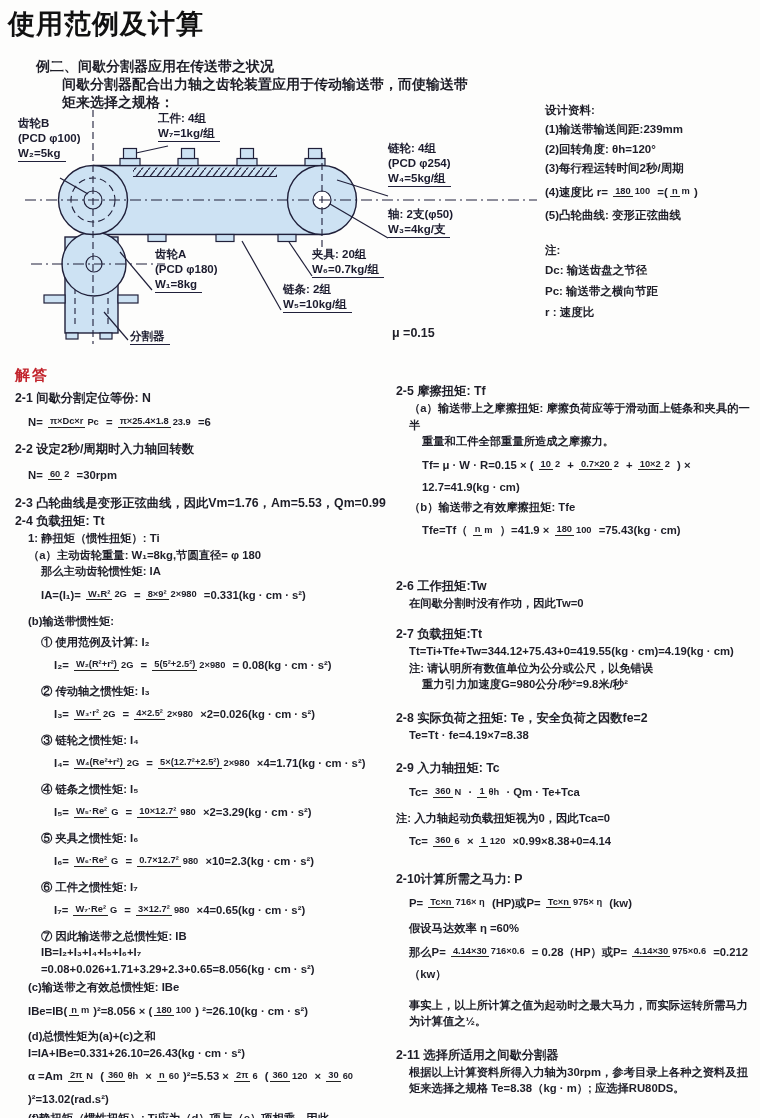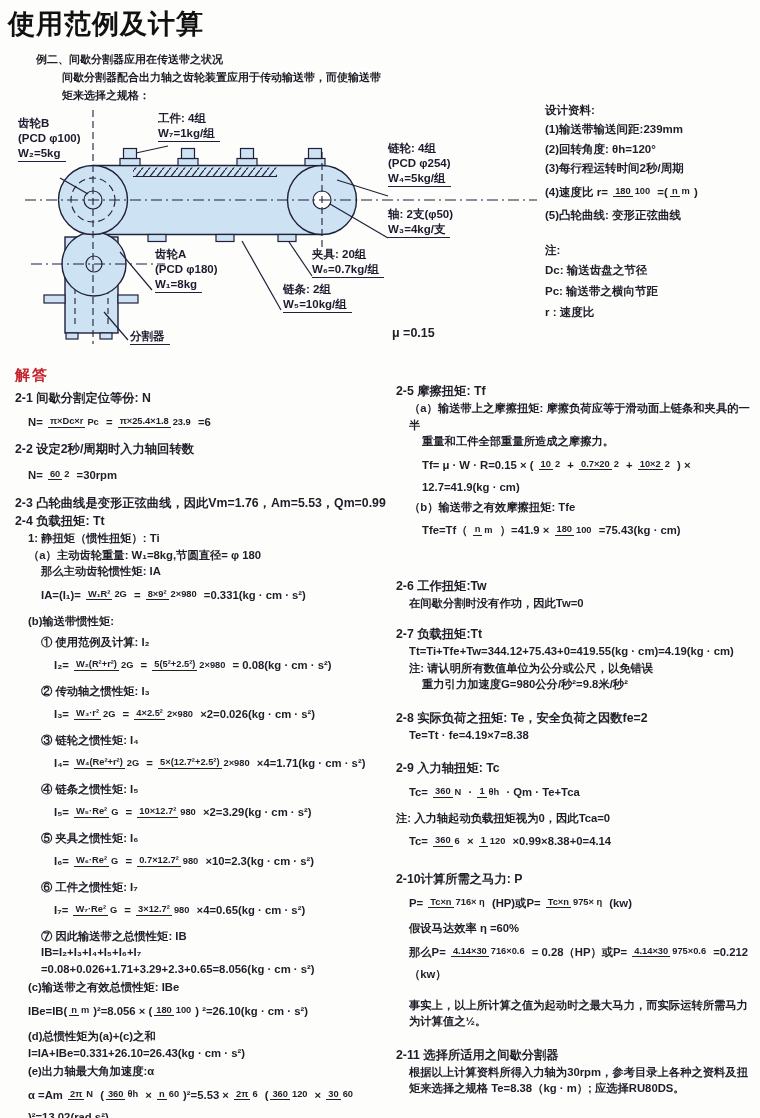--- a/index.html
+++ b/index.html
@@ -1,20 +1,20 @@
 <!DOCTYPE html>
 <html><head>
 <meta charset="utf-8">
 <style>
   html,body{margin:0;padding:0;background:#e8e8e8;}
   .page{position:relative;width:760px;height:1118px;background:#fdfdfc;
         font-family:"Liberation Sans",sans-serif;color:#1e1e28;overflow:hidden;}
   .pg-title{position:absolute;left:8px;top:6px;margin:0;font-size:27px;font-weight:800;
         letter-spacing:1px;color:#111;}
-  .intro{position:absolute;left:36px;top:50px;font-size:11px;font-weight:700;}
+  .intro{position:absolute;left:36px;top:57px;font-size:14px;font-weight:700;}
   .intro .ln{line-height:18px;}
   
   .dlabel{position:absolute;font-size:11.5px;font-weight:700;line-height:15px;white-space:nowrap;color:#1b1b2e;}
   .dlabel .ul{display:inline-block;border-bottom:1.6px solid #20203a;padding-right:5px;}
   .mu{position:absolute;left:392px;top:326px;font-size:12.5px;font-weight:700;}
   
   .design{position:absolute;left:545px;top:100px;width:212px;font-size:11.5px;font-weight:700;}
   .design .dd-title{line-height:20px;}
   .design .ln{line-height:19.5px;}
   .design .note-title{margin-top:14px;line-height:20px;}
@@ -270,21 +270,20 @@
       <div class="ln" style="padding-left: 13px; margin-top: 2px;">(c)输送带之有效总惯性矩: IBe</div>
       <div class="ln f" style="padding-left: 13px;">IBe=IB(<span class="frac">
           <span class="fn">n</span>
           <span class="fd">m</span>
         </span>)²=8.056 × (<span class="frac">
           <span class="fn">180</span>
           <span class="fd">100</span>
         </span>) ²=26.10(kg · cm · s²)</div>
       <div class="ln" style="padding-left: 13px;">(d)总惯性矩为(a)+(c)之和</div>
       <div class="ln" style="padding-left: 13px;">I=IA+IBe=0.331+26.10=26.43(kg · cm · s²)</div>
-      <div class="ln" style="padding-left: 13px; margin-top: 2px;">(e)出力轴最大角加速度:α</div>
       <div class="ln f" style="padding-left: 13px;">α =Am <span class="frac">
           <span class="fn">2π</span>
           <span class="fd">N</span>
         </span> (<span class="frac">
           <span class="fn">360</span>
           <span class="fd">θh</span>
         </span> × <span class="frac">
           <span class="fn">n</span>
           <span class="fd">60</span>
         </span>)²=5.53 × <span class="frac">

